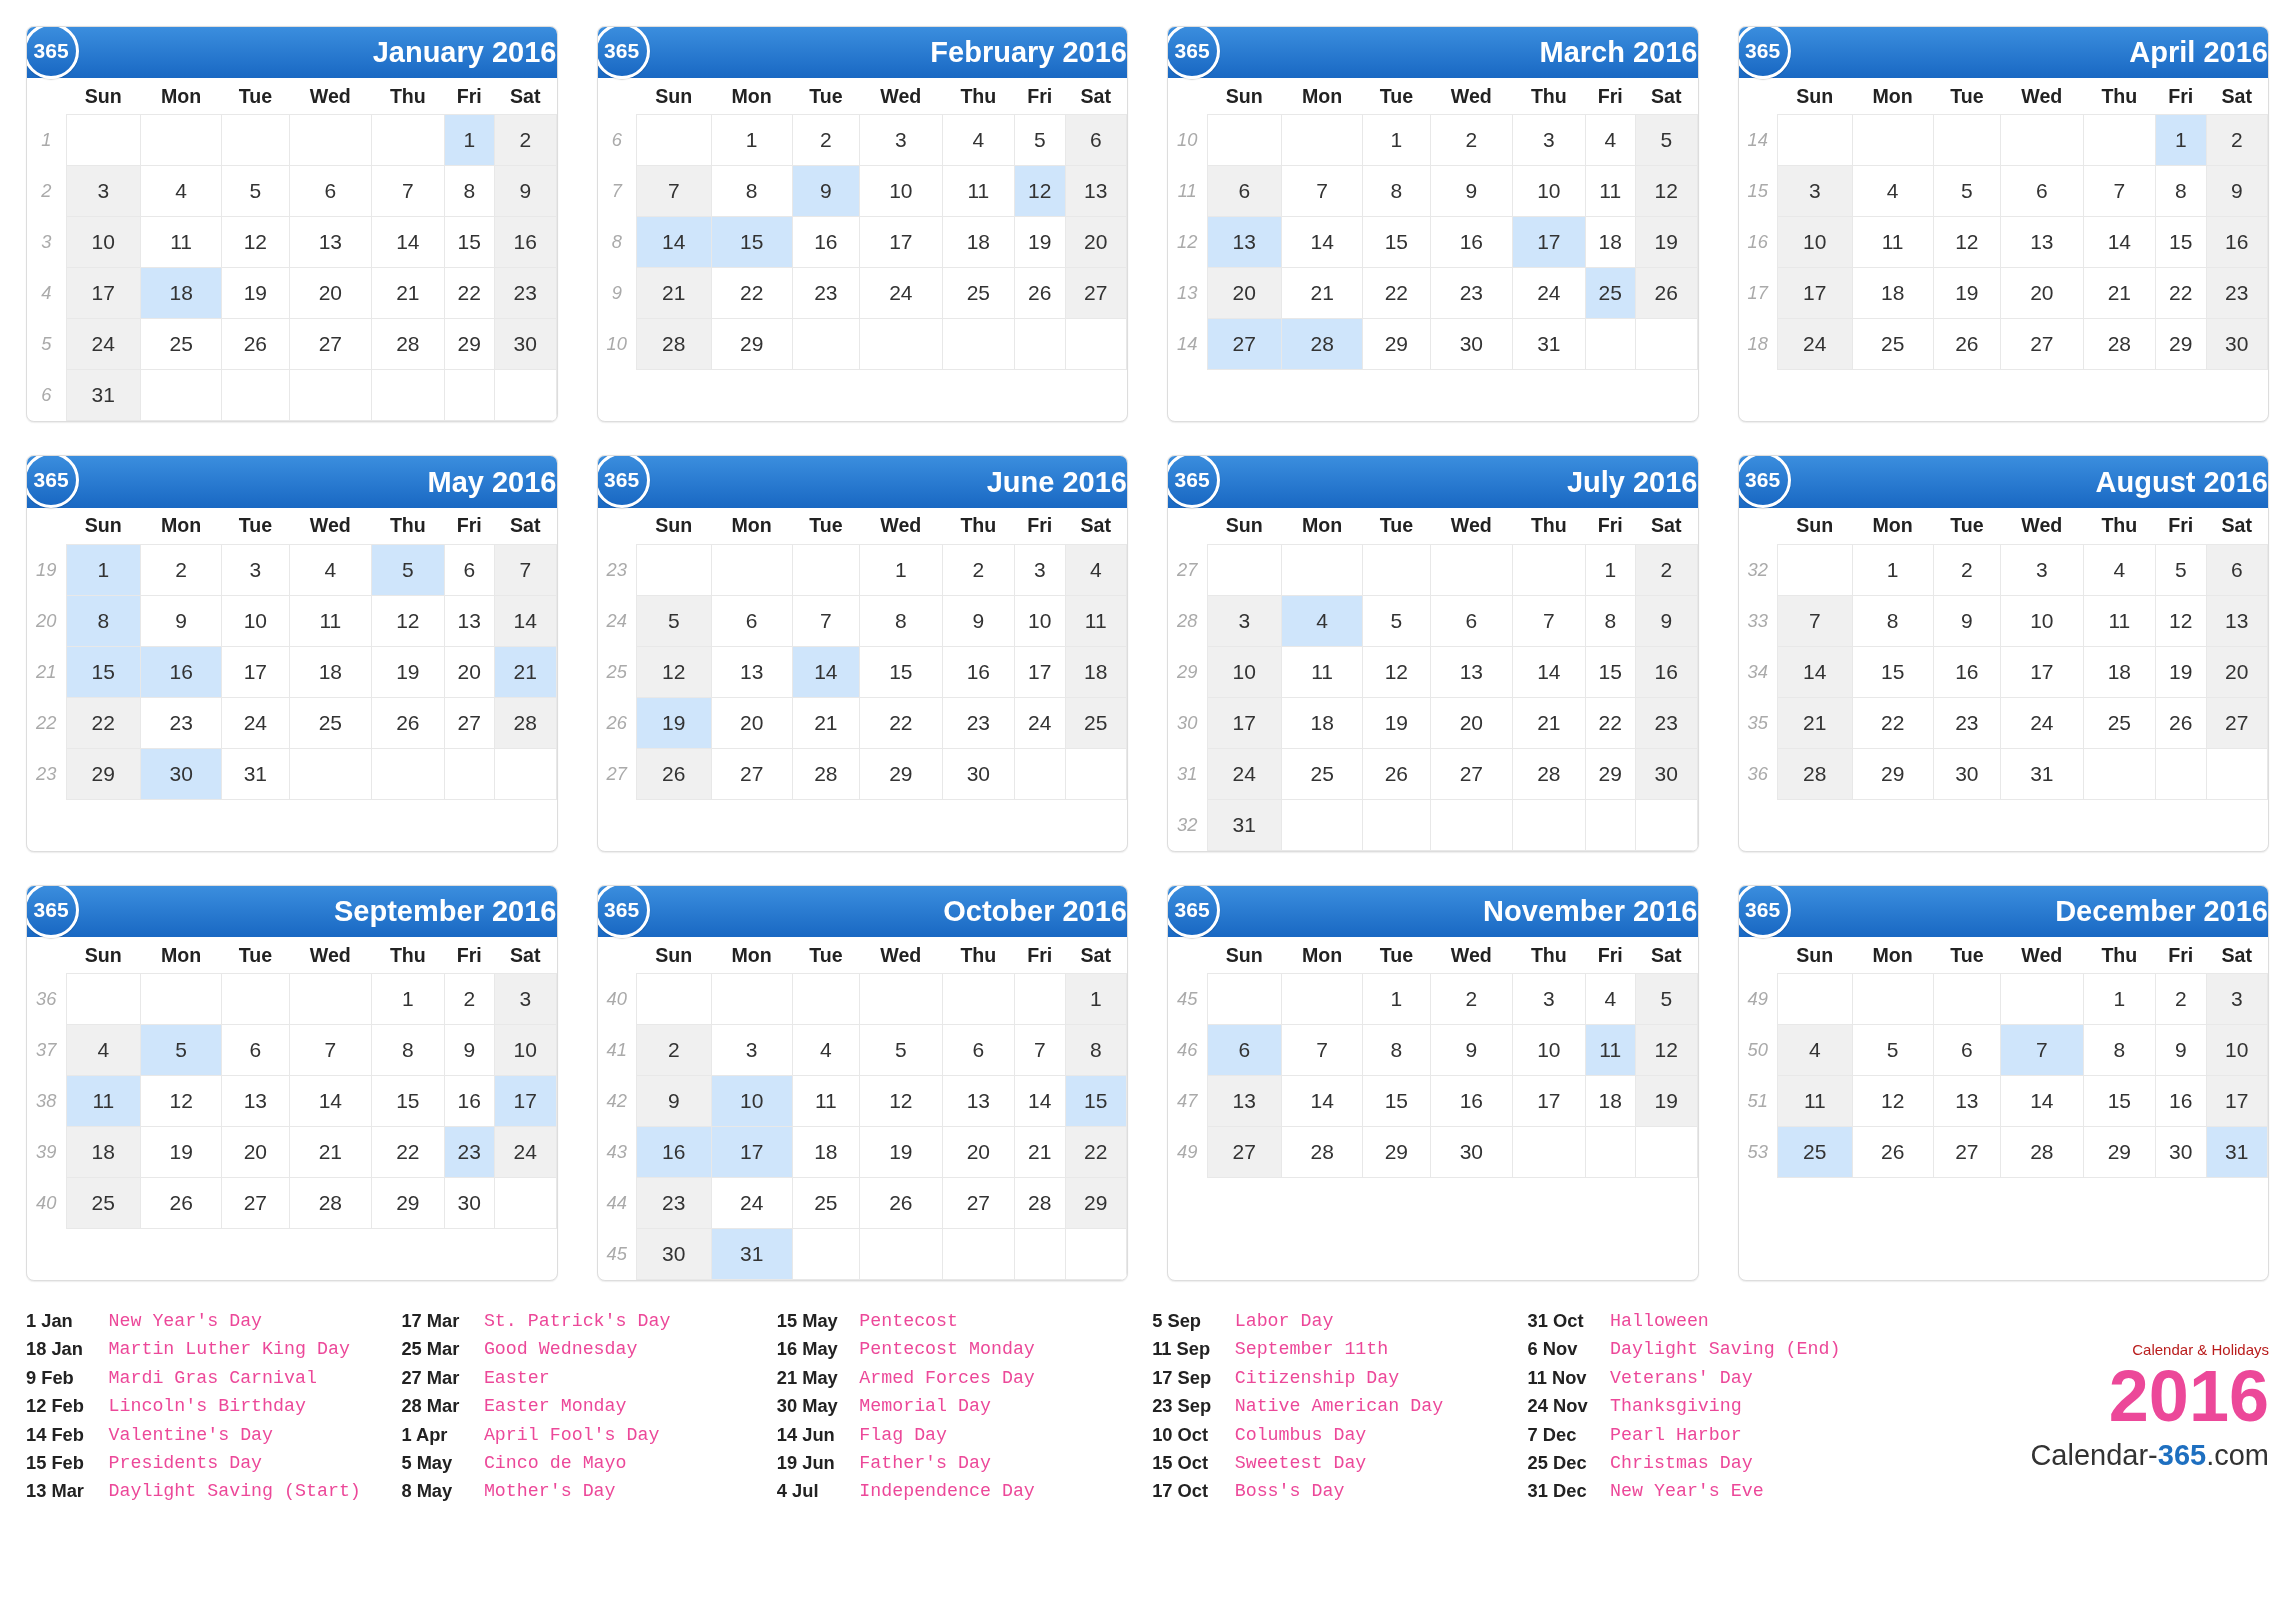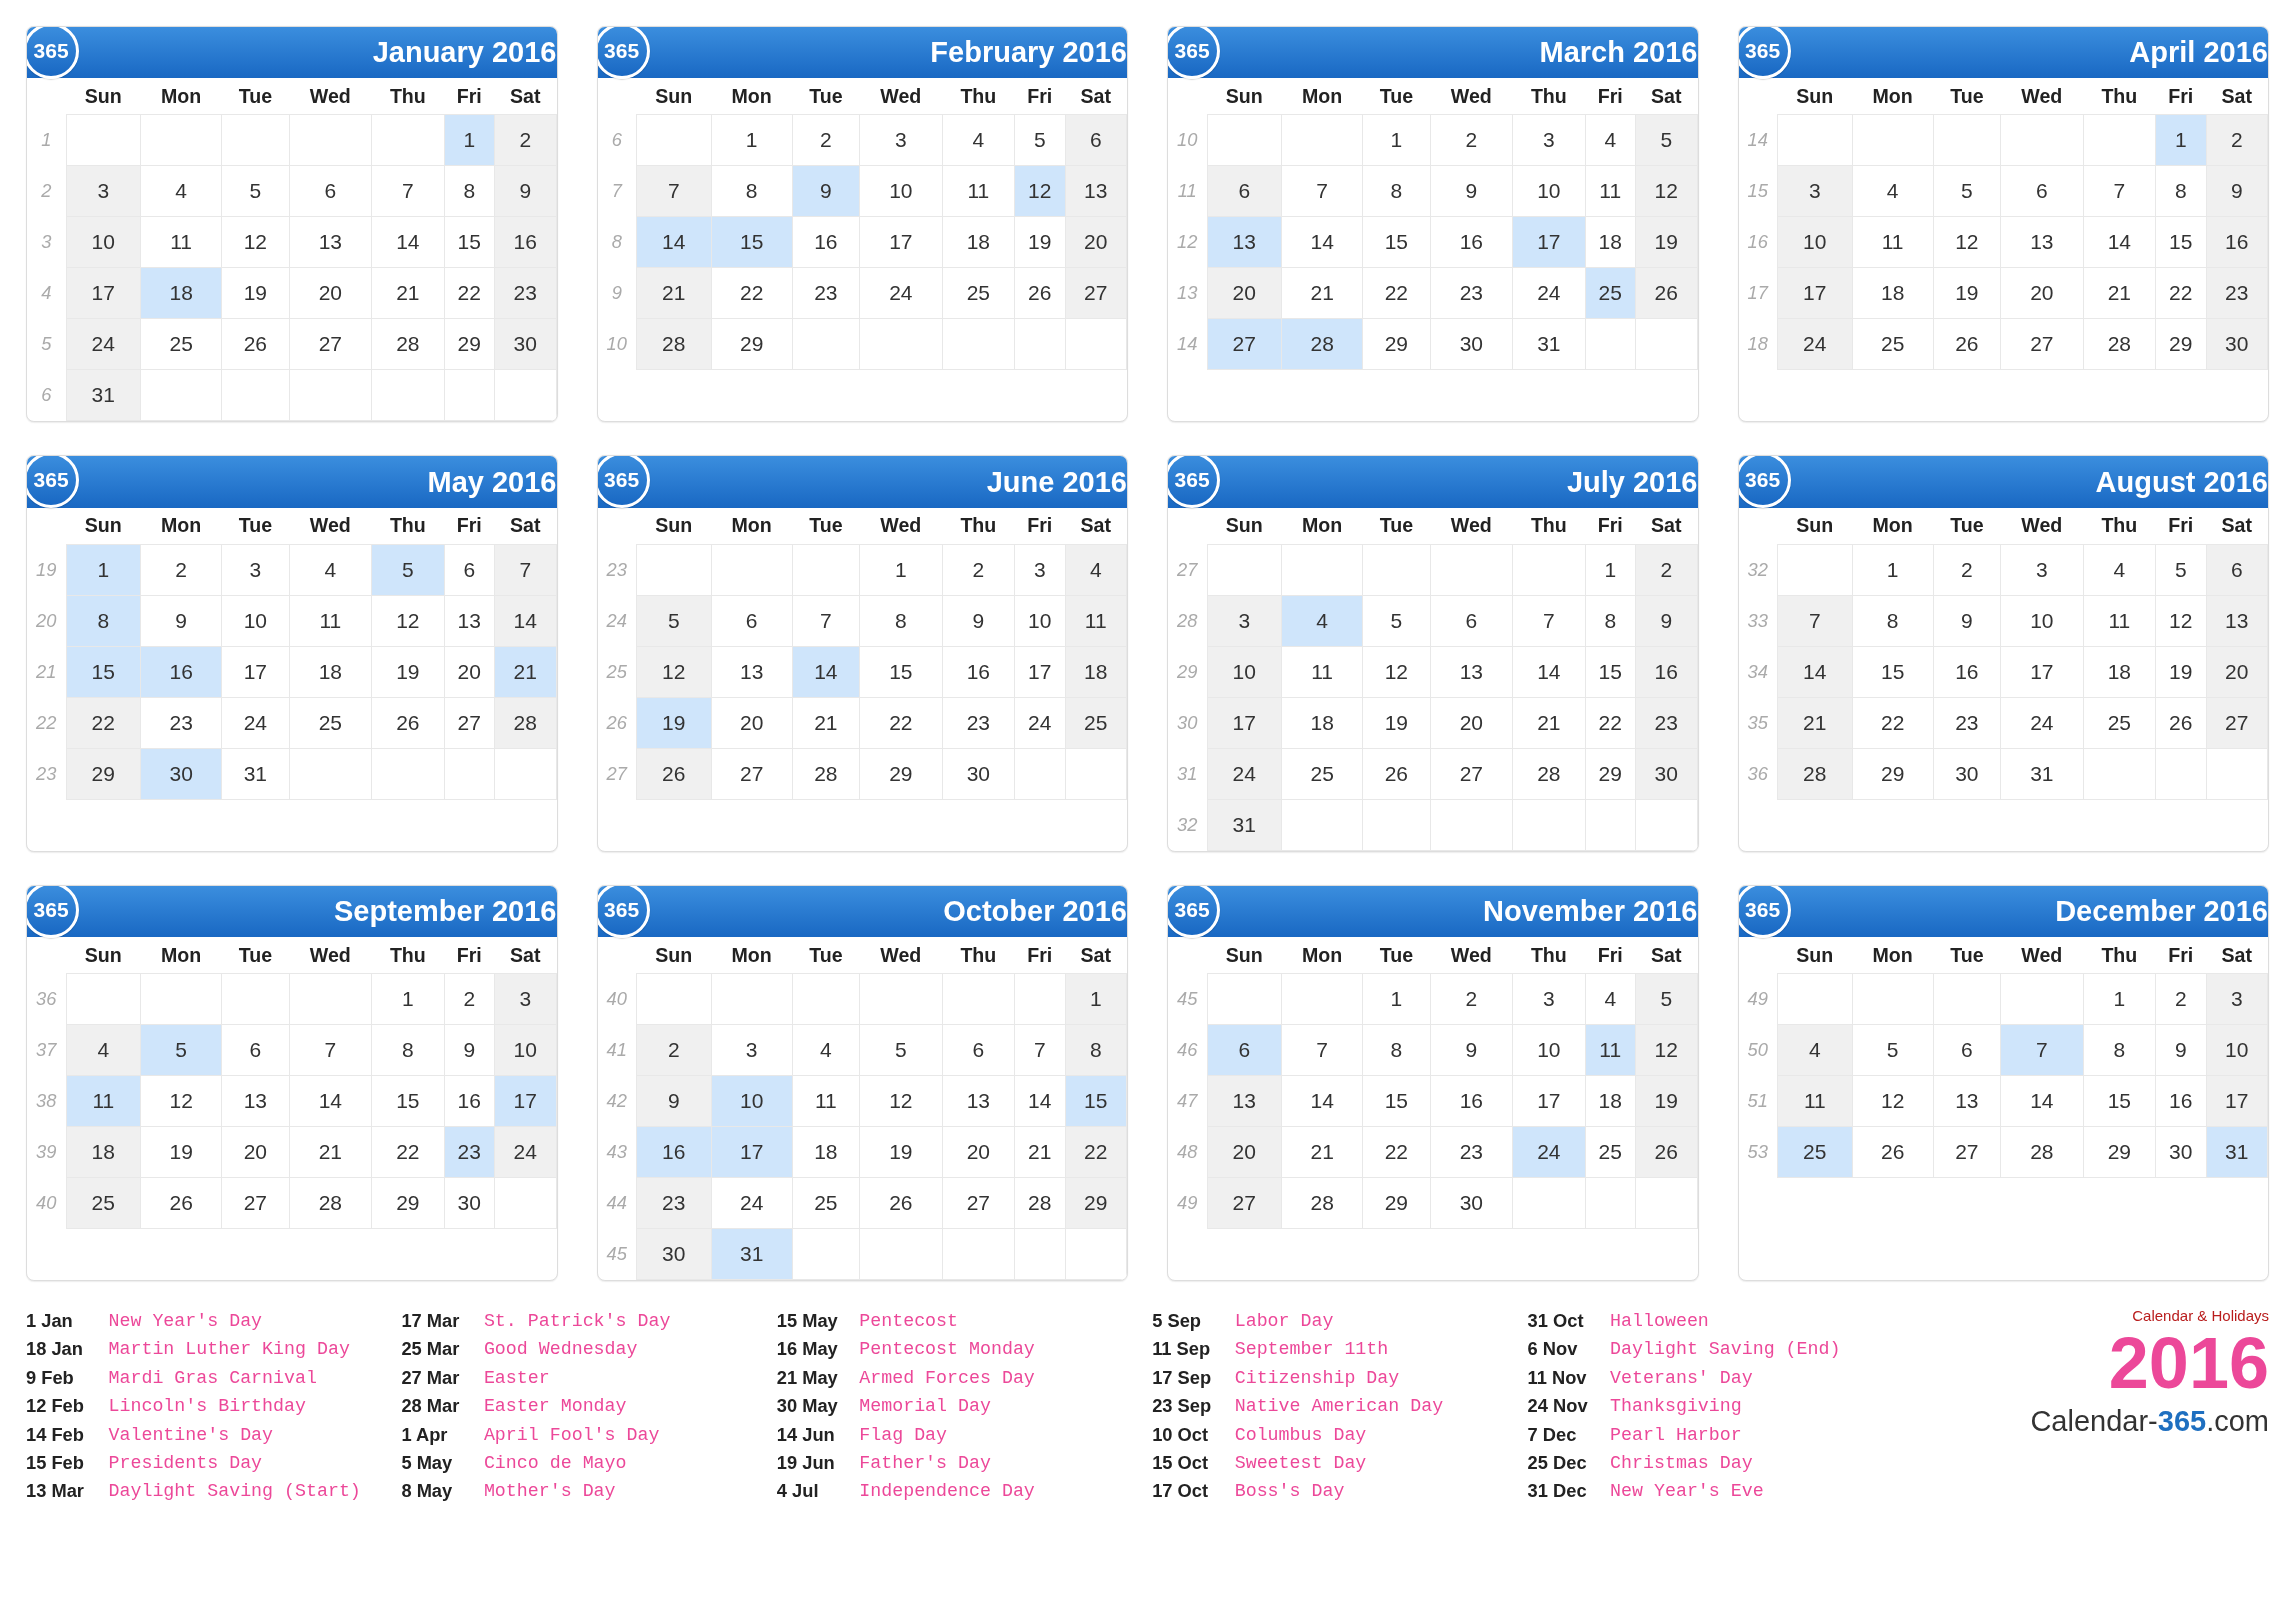--- a/index.html
+++ b/index.html
@@ -10,21 +10,21 @@
   .badge { position: absolute; left: -3.9px; top: -3.9px; width: 56px; height: 56px; border-radius: 50%; background: linear-gradient(#3b8ede,#1968c3); color:#fff; display:flex; align-items:center; justify-content:center; font-weight:bold; font-size:21px; border:3.9px solid #fff; box-shadow: 0 0.7px 1.3px rgba(0,0,0,.2); z-index: 2; }
   .month-table { width: 100%; border-collapse: collapse; }
   .month-table th { font-size: 19.6px; padding: 6.5px 0; color:#222; font-weight:bold; }
   .month-table th.weeknum-head { width: 39px; }
   .month-table td { text-align: center; font-size: 21px; height: 51px; }
   .month-table td.weeknum { color: #aaa; font-style: italic; font-size: 18.3px; width: 39px; }
   .month-table td.day { border: 0.7px solid #e8e8e8; color:#333; }
   .month-table td.day.empty { background: #fff; }
   .month-table td.day.wk { background: #f0f0f0; }
   .month-table td.day.hl { background: #cfe5fb; }
-  .footer { display: flex; gap: 39px; }
+  .footer { display: flex; gap: 39px; align-items: center; }
   .holiday-cols { display: grid; grid-template-columns: repeat(5, 1fr); gap: 26px; flex: 1; }
   .holiday-col { font-size: 18.3px; line-height: 1.55; }
   .holiday-row { display: flex; gap: 10.5px; }
   .holiday-date { font-weight: bold; min-width: 72px; color:#222; }
   .holiday-name { color: #ec4899; font-family: Liberation Mono, monospace; }
   .brand { text-align: right; min-width: 353px; }
   .brand-sub { color: #b91c1c; font-size: 15px; margin-bottom: 2.6px; }
   .brand-year { color: #ec4899; font-size: 72px; font-weight: bold; line-height: 1; }
   .brand-site { font-size: 29px; margin-top: 6.5px; color:#333; }
   .brand-site .accent { color: #1e6fc0; font-weight: bold; }
@@ -804,30 +804,20 @@
             <td class="weeknum">47</td>
             <td class="day wk">13</td>
             <td class="day">14</td>
             <td class="day">15</td>
             <td class="day">16</td>
             <td class="day">17</td>
             <td class="day">18</td>
             <td class="day wk">19</td>
           </tr>
           <tr>
-            <td class="weeknum">48</td>
-            <td class="day wk">20</td>
-            <td class="day">21</td>
-            <td class="day">22</td>
-            <td class="day">23</td>
-            <td class="day hl">24</td>
-            <td class="day">25</td>
-            <td class="day wk">26</td>
-          </tr>
-          <tr>
             <td class="weeknum">49</td>
             <td class="day wk">27</td>
             <td class="day">28</td>
             <td class="day">29</td>
             <td class="day">30</td>
             <td class="day empty"></td>
             <td class="day empty"></td>
             <td class="day empty"></td>
           </tr>
         </tbody>

